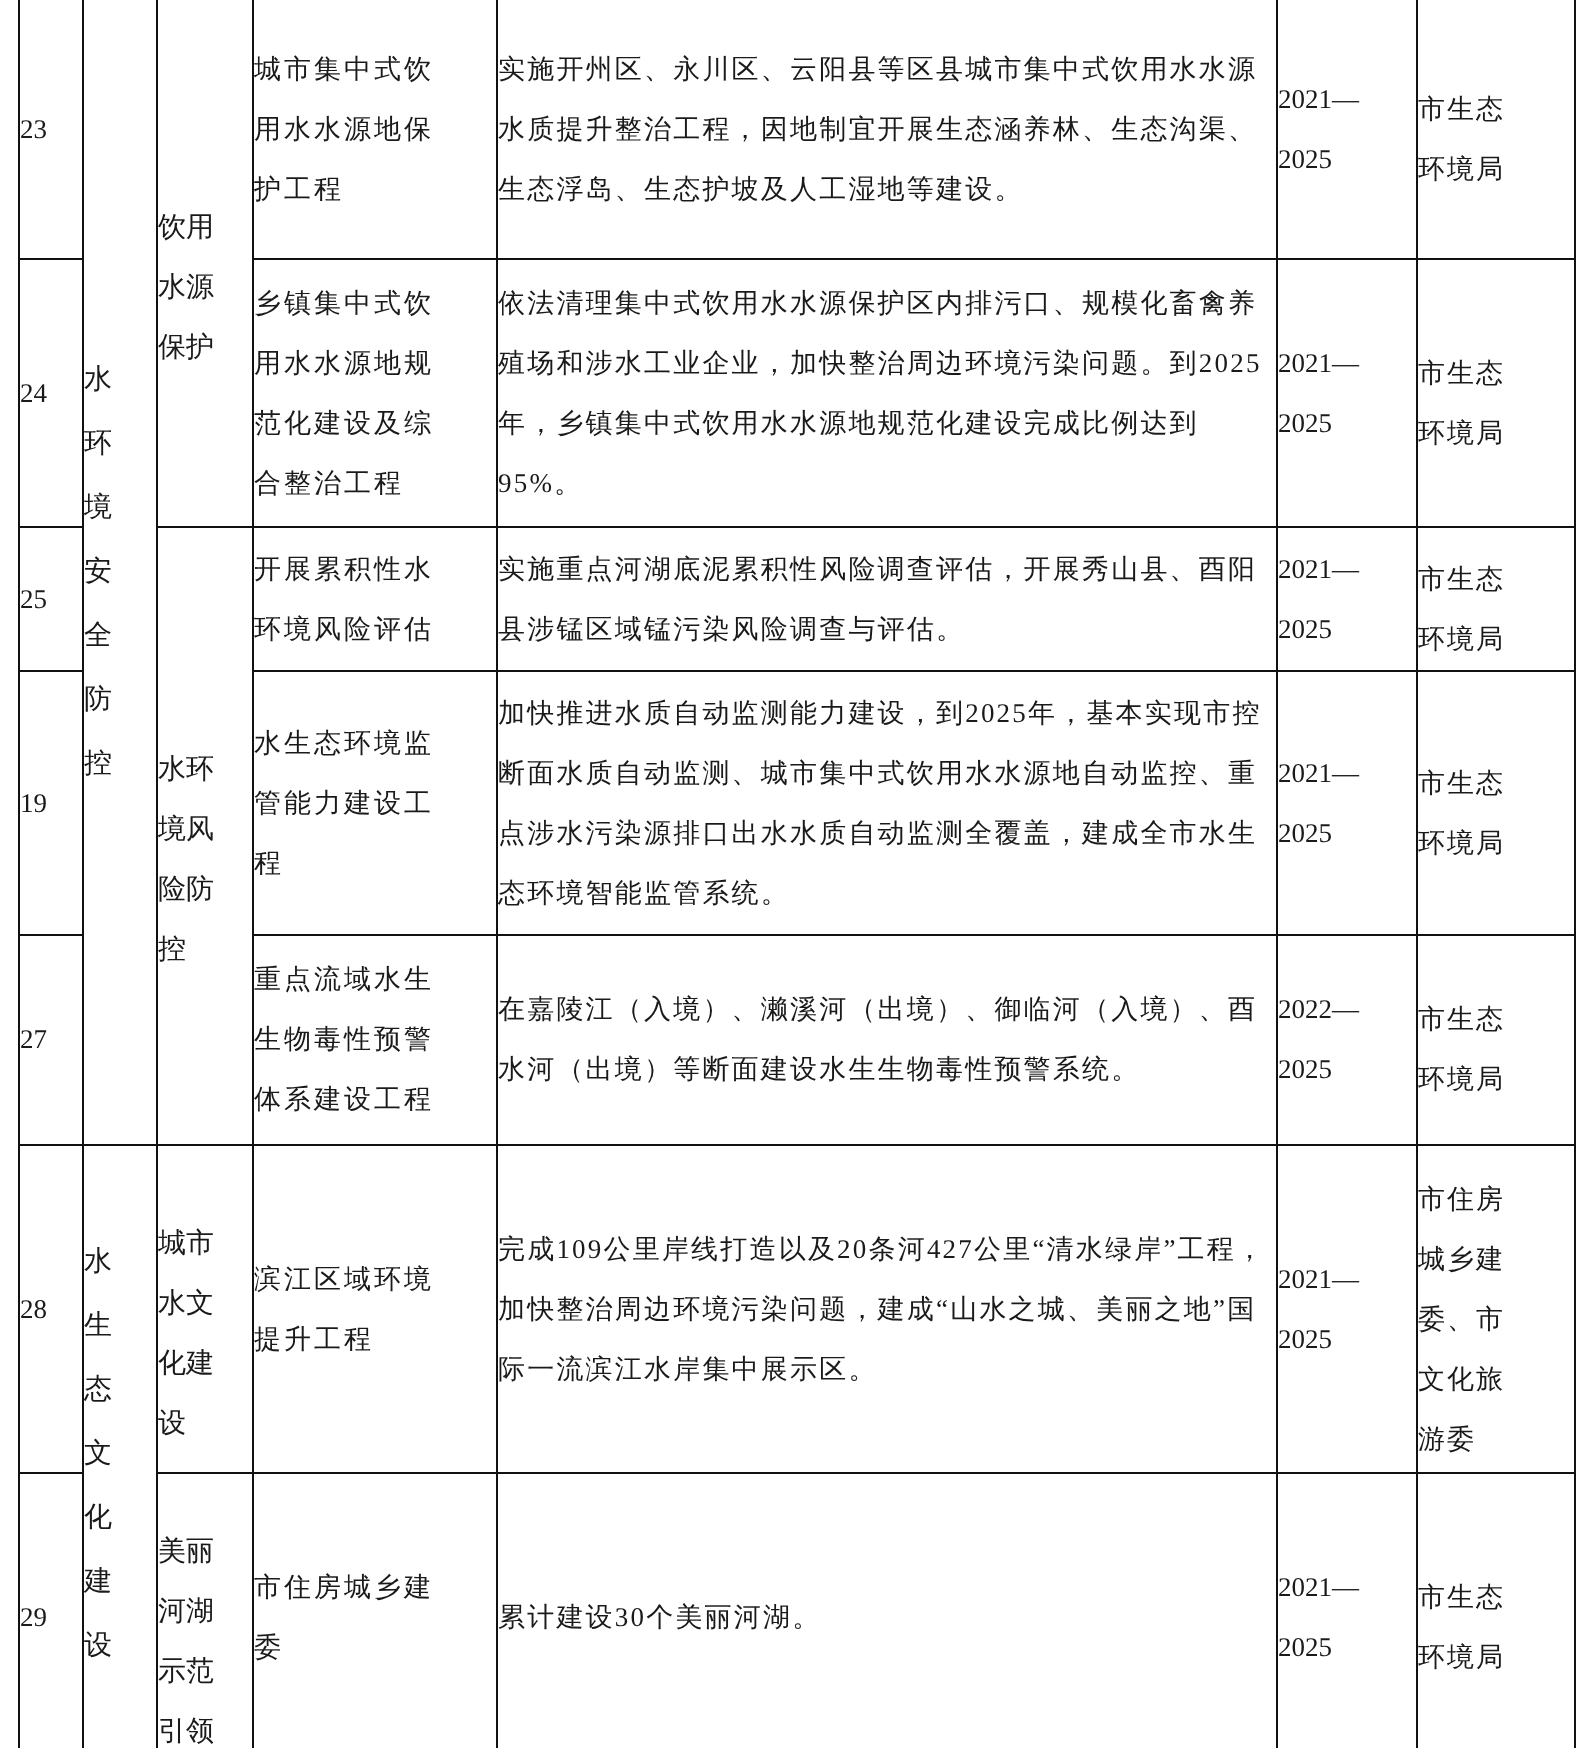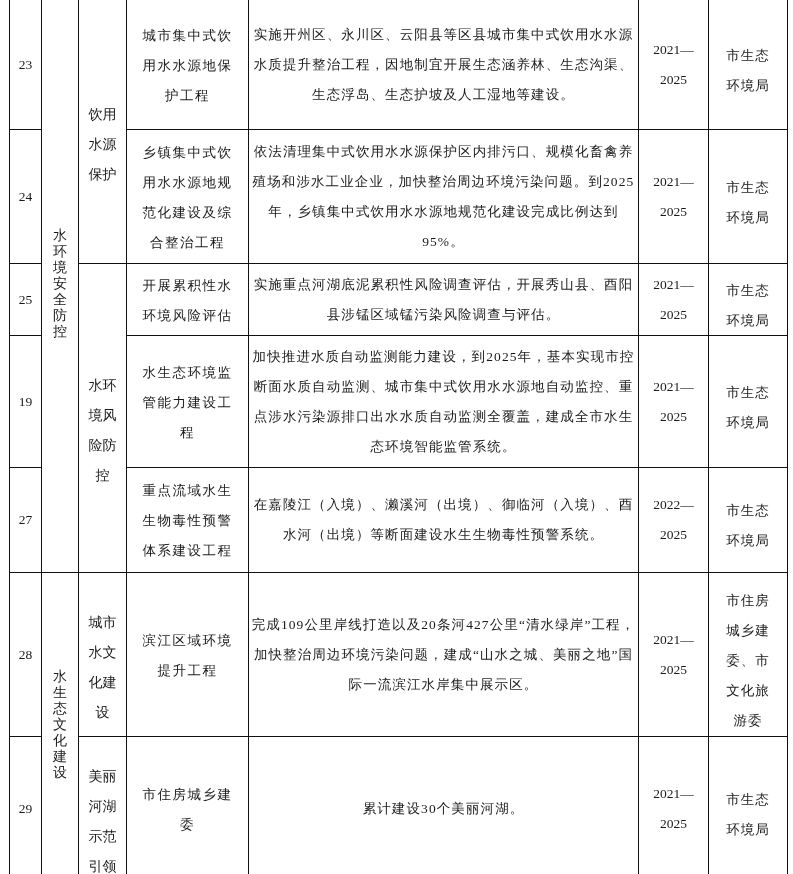--- a/index.html
+++ b/index.html
@@ -1,31 +1,31 @@
 <!DOCTYPE html>
 <html><head>
   <meta charset="utf-8">
   <style>
     html, body { margin: 0; padding: 0; background: #ffffff; }
     body { width: 793px; height: 874px; overflow: hidden; position: relative;
            font-family: "DejaVu Serif", "Liberation Serif", serif; color: #1a1a1a; }
     table.proj { position: absolute; left: 9px; top: -1px; border-collapse: collapse;
                  table-layout: fixed; width: 778px; }
     table.proj td { border: 1.6px solid #111; padding: 0; vertical-align: middle;
-                    text-align: center; font-size: 13.5px; line-height: 30px; }
+                    font-size: 13.5px; line-height: 30px; }
     col.c-no { width: 32px; }
     col.c-cat { width: 37px; }
     col.c-sub { width: 48px; }
     col.c-name { width: 122px; }
     col.c-desc { width: 390px; }
     col.c-year { width: 70px; }
     col.c-dept { width: 79px; }
     td.no { font-family: "Liberation Serif", serif; font-size: 16px; }
     td.cat { vertical-align: middle; }
-    td.cat .vtext { display: inline-block; width: 16px; line-height: 16px; word-break: break-all; font-size: 14px; }
+    td.cat .vtext { display: inline-block; width: 16px; line-height: 32px; word-break: break-all; font-size: 14px; }
     td.sub .vtext { display: inline-block; width: 32px; line-height: 30px; word-break: break-all; font-size: 14px; margin-top: 24px; }
     td.name .ntext { display: inline-block; width: 100px; word-break: break-all; letter-spacing: 1.5px; }
     td.desc { text-align: left; padding: 0 10px 0 9px; letter-spacing: 1.1px; font-family: Liberation Serif, serif; }
     td.year { font-family: "Liberation Serif", serif; font-size: 15.5px; line-height: 29px; }
     td.dept .dtext { display: inline-block; width: 48px; word-break: break-all; letter-spacing: 1px; margin-top: 10px; }
     tr.r23 { height: 130px; }
     tr.r24 { height: 134px; }
     tr.r25 { height: 72px; }
     tr.r26 { height: 132px; }
     tr.r27 { height: 105px; }

